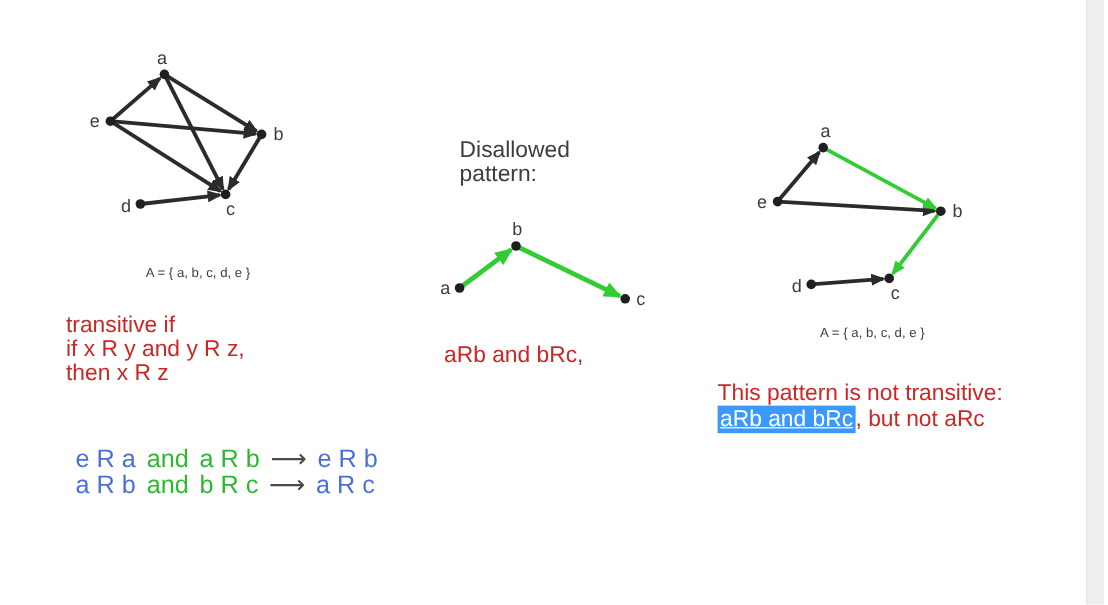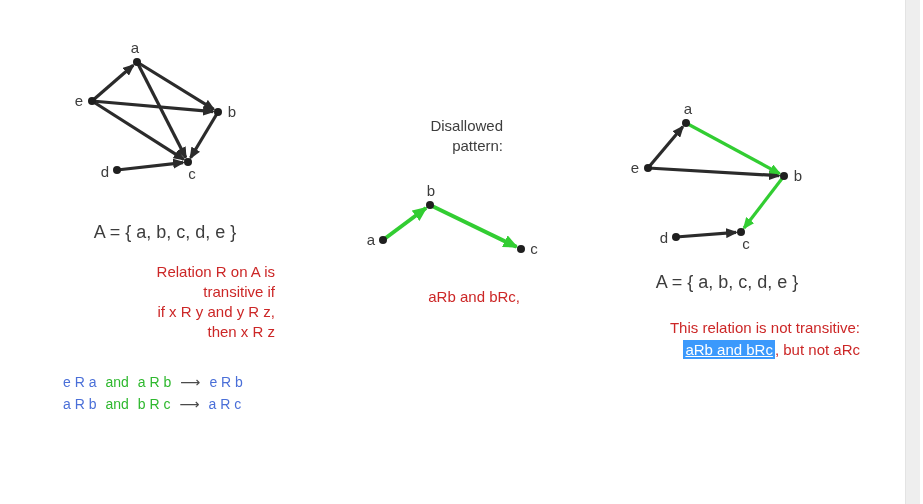--- a/index.html
+++ b/index.html
@@ -3,28 +3,28 @@
 <meta charset="utf-8">
 <style>
   * { margin:0; padding:0; box-sizing:border-box; }
   html,body { background:#ffffff; }
   .stage {
     position:relative; width:923px; height:504px; background:#ffffff;
     font-family:"Liberation Sans", sans-serif; overflow:hidden;
   }
   svg.graph { position:absolute; overflow:visible; }
   .set-label {
-    position:absolute; text-align:center; font-size:18px;
+    position:absolute; text-align:center; font-size:11px;
     color:var(--label-dark,#3d3d3d);
   }
-  .center-text { position:absolute; text-align:right; font-size:15px; line-height:20px; }
+  .center-text { position:absolute; text-align:left; font-size:19px; line-height:20px; }
   .dark { color:var(--label-dark,#3d3d3d); }
   .red-text { color:var(--red,#cc2727); }
   .implications {
-    position:absolute; font-size:14px; line-height:21.5px; white-space:nowrap;
+    position:absolute; font-size:21px; line-height:21.5px; white-space:nowrap;
   }
   .imp-row .tok { margin-right:9px; }
   .imp-row .tok:last-child { margin-right:0; }
   .tok.blue  { color:var(--blue,#4a6fd8); }
   .tok.green { color:var(--green,#2eb82e); }
   .tok.arrow { color:var(--arrow-dark,#4a4a4a); }
   .highlight {
     background:var(--highlight-bg,#3b99fc);
     color:var(--highlight-text,#ffffff);
     padding:1px 2px;
@@ -65,21 +65,20 @@
       <text x="172" y="77" text-anchor="middle" fill="#3d3d3d" font-size="15" font-family="&quot;Liberation Sans&quot;, sans-serif">b</text>
       <circle cx="128" cy="122" r="4" fill="#1f1f1f"></circle>
       <text x="132" y="139" text-anchor="middle" fill="#3d3d3d" font-size="15" font-family="&quot;Liberation Sans&quot;, sans-serif">c</text>
       <circle cx="57" cy="130" r="4" fill="#1f1f1f"></circle>
       <text x="45" y="137" text-anchor="middle" fill="#3d3d3d" font-size="15" font-family="&quot;Liberation Sans&quot;, sans-serif">d</text>
     </svg>
 
   <div class="set-label" style="left:65px; top:222px; width:200px">A = { a, b, c, d, e }</div>
 
   <div class="center-text red-text" style="left:55px; top:262px; width:220px">
-    <div>Relation R on A is</div>
     <div>transitive if</div>
     <div>if x R y and y R z,</div>
     <div>then x R z</div>
   </div>
 
   <div class="implications" style="left:63px; top:372px">
     <div class="imp-row">
       <span class="tok blue">e R a</span><span class="tok green">and</span><span class="tok green">a R b</span><span class="tok arrow">⟶</span><span class="tok blue">e R b</span>
     </div>
     <div class="imp-row">
@@ -137,18 +136,18 @@
       <text x="173" y="81" text-anchor="middle" fill="#3d3d3d" font-size="15" font-family="&quot;Liberation Sans&quot;, sans-serif">b</text>
       <circle cx="116" cy="132" r="4" fill="#1f1f1f"></circle>
       <text x="121" y="149" text-anchor="middle" fill="#3d3d3d" font-size="15" font-family="&quot;Liberation Sans&quot;, sans-serif">c</text>
       <circle cx="51" cy="137" r="4" fill="#1f1f1f"></circle>
       <text x="39" y="143" text-anchor="middle" fill="#3d3d3d" font-size="15" font-family="&quot;Liberation Sans&quot;, sans-serif">d</text>
     </svg>
 
   <div class="set-label" style="left:637px; top:272px; width:180px">A = { a, b, c, d, e }</div>
 
   <div class="center-text red-text" style="left:598px; top:317px; width:262px; line-height:22px">
-    <div>This relation is not transitive:</div>
+    <div>This pattern is not transitive:</div>
     <div><span class="highlight">aRb and bRc</span><span>, but not aRc</span></div>
   </div>
 
   <div class="scrollbar"></div>
 </div>
 
 </body></html>

